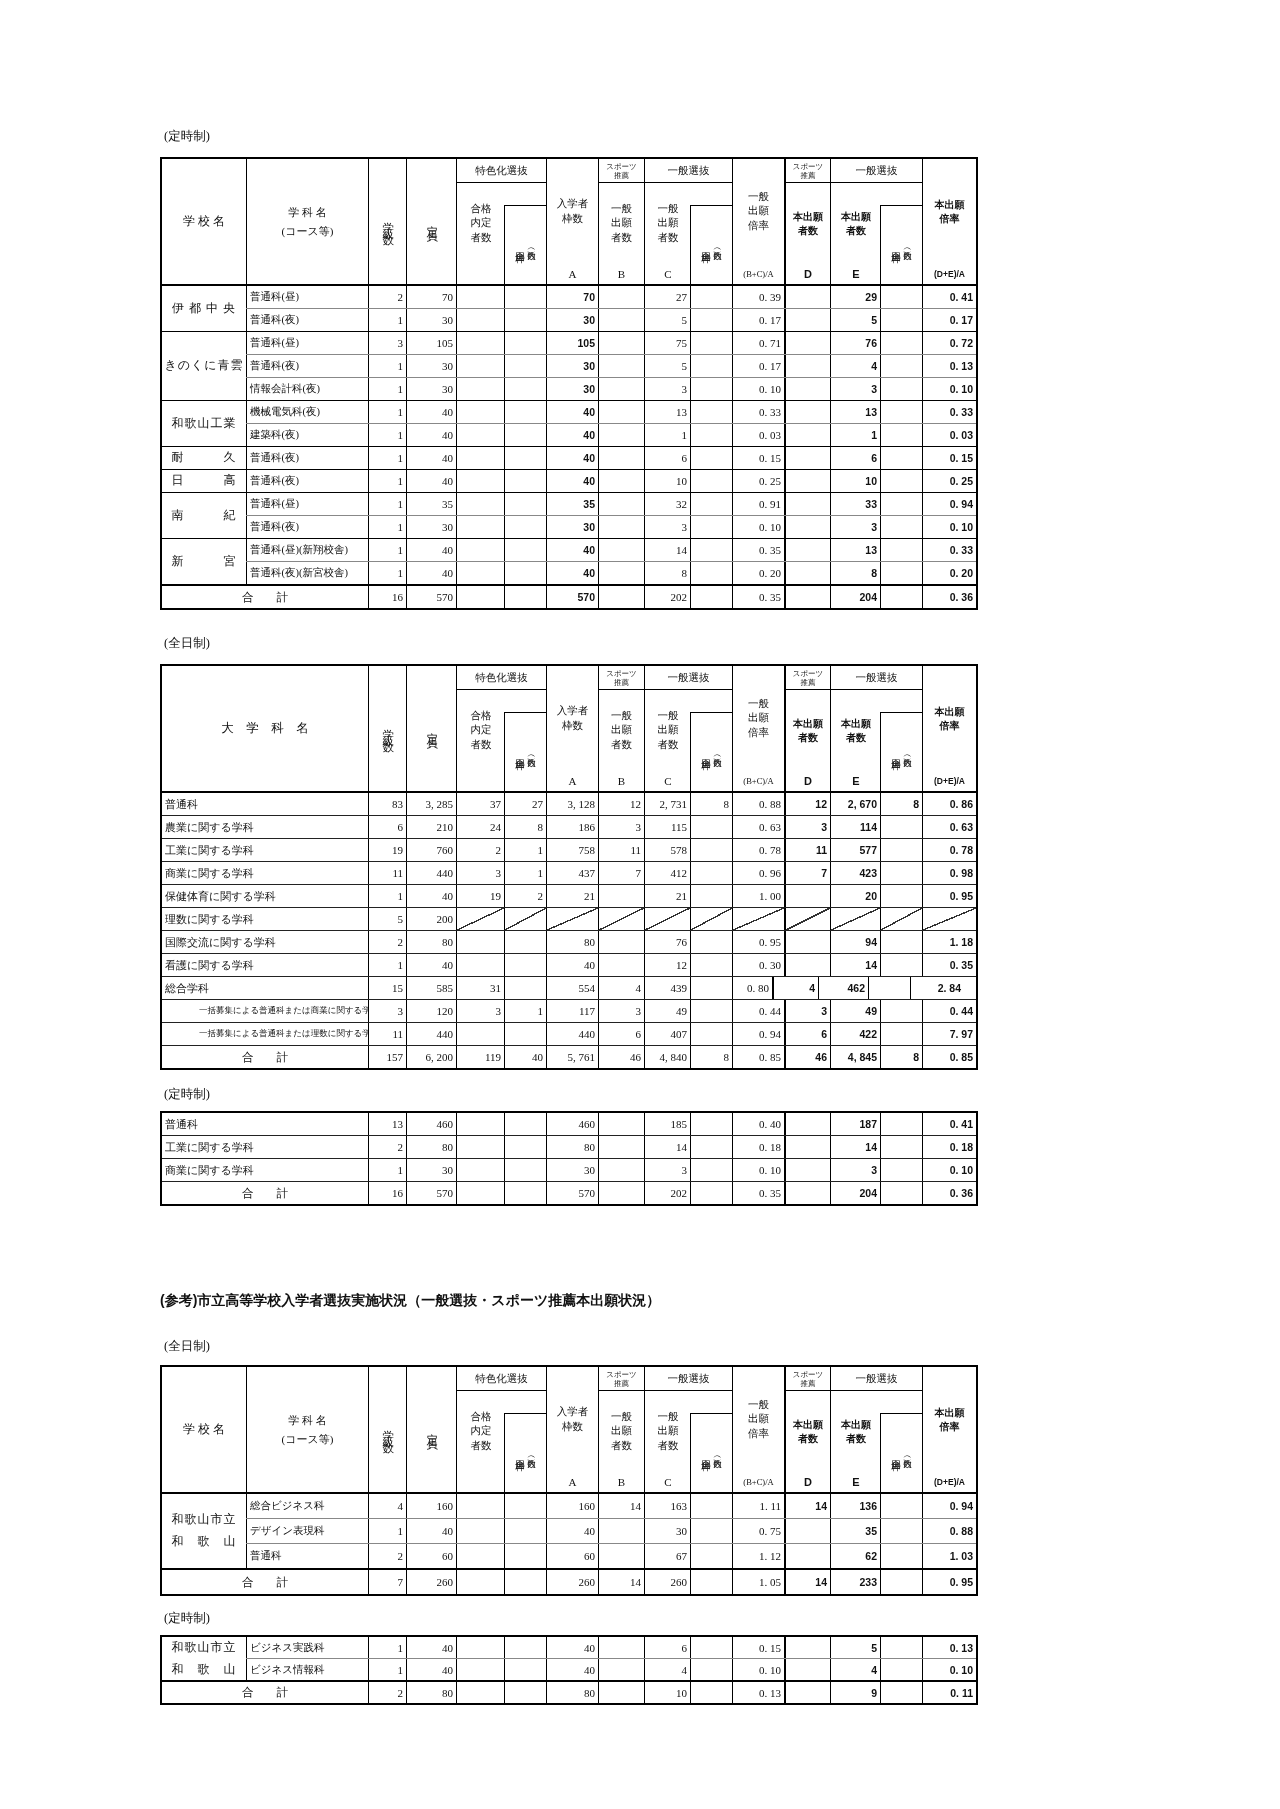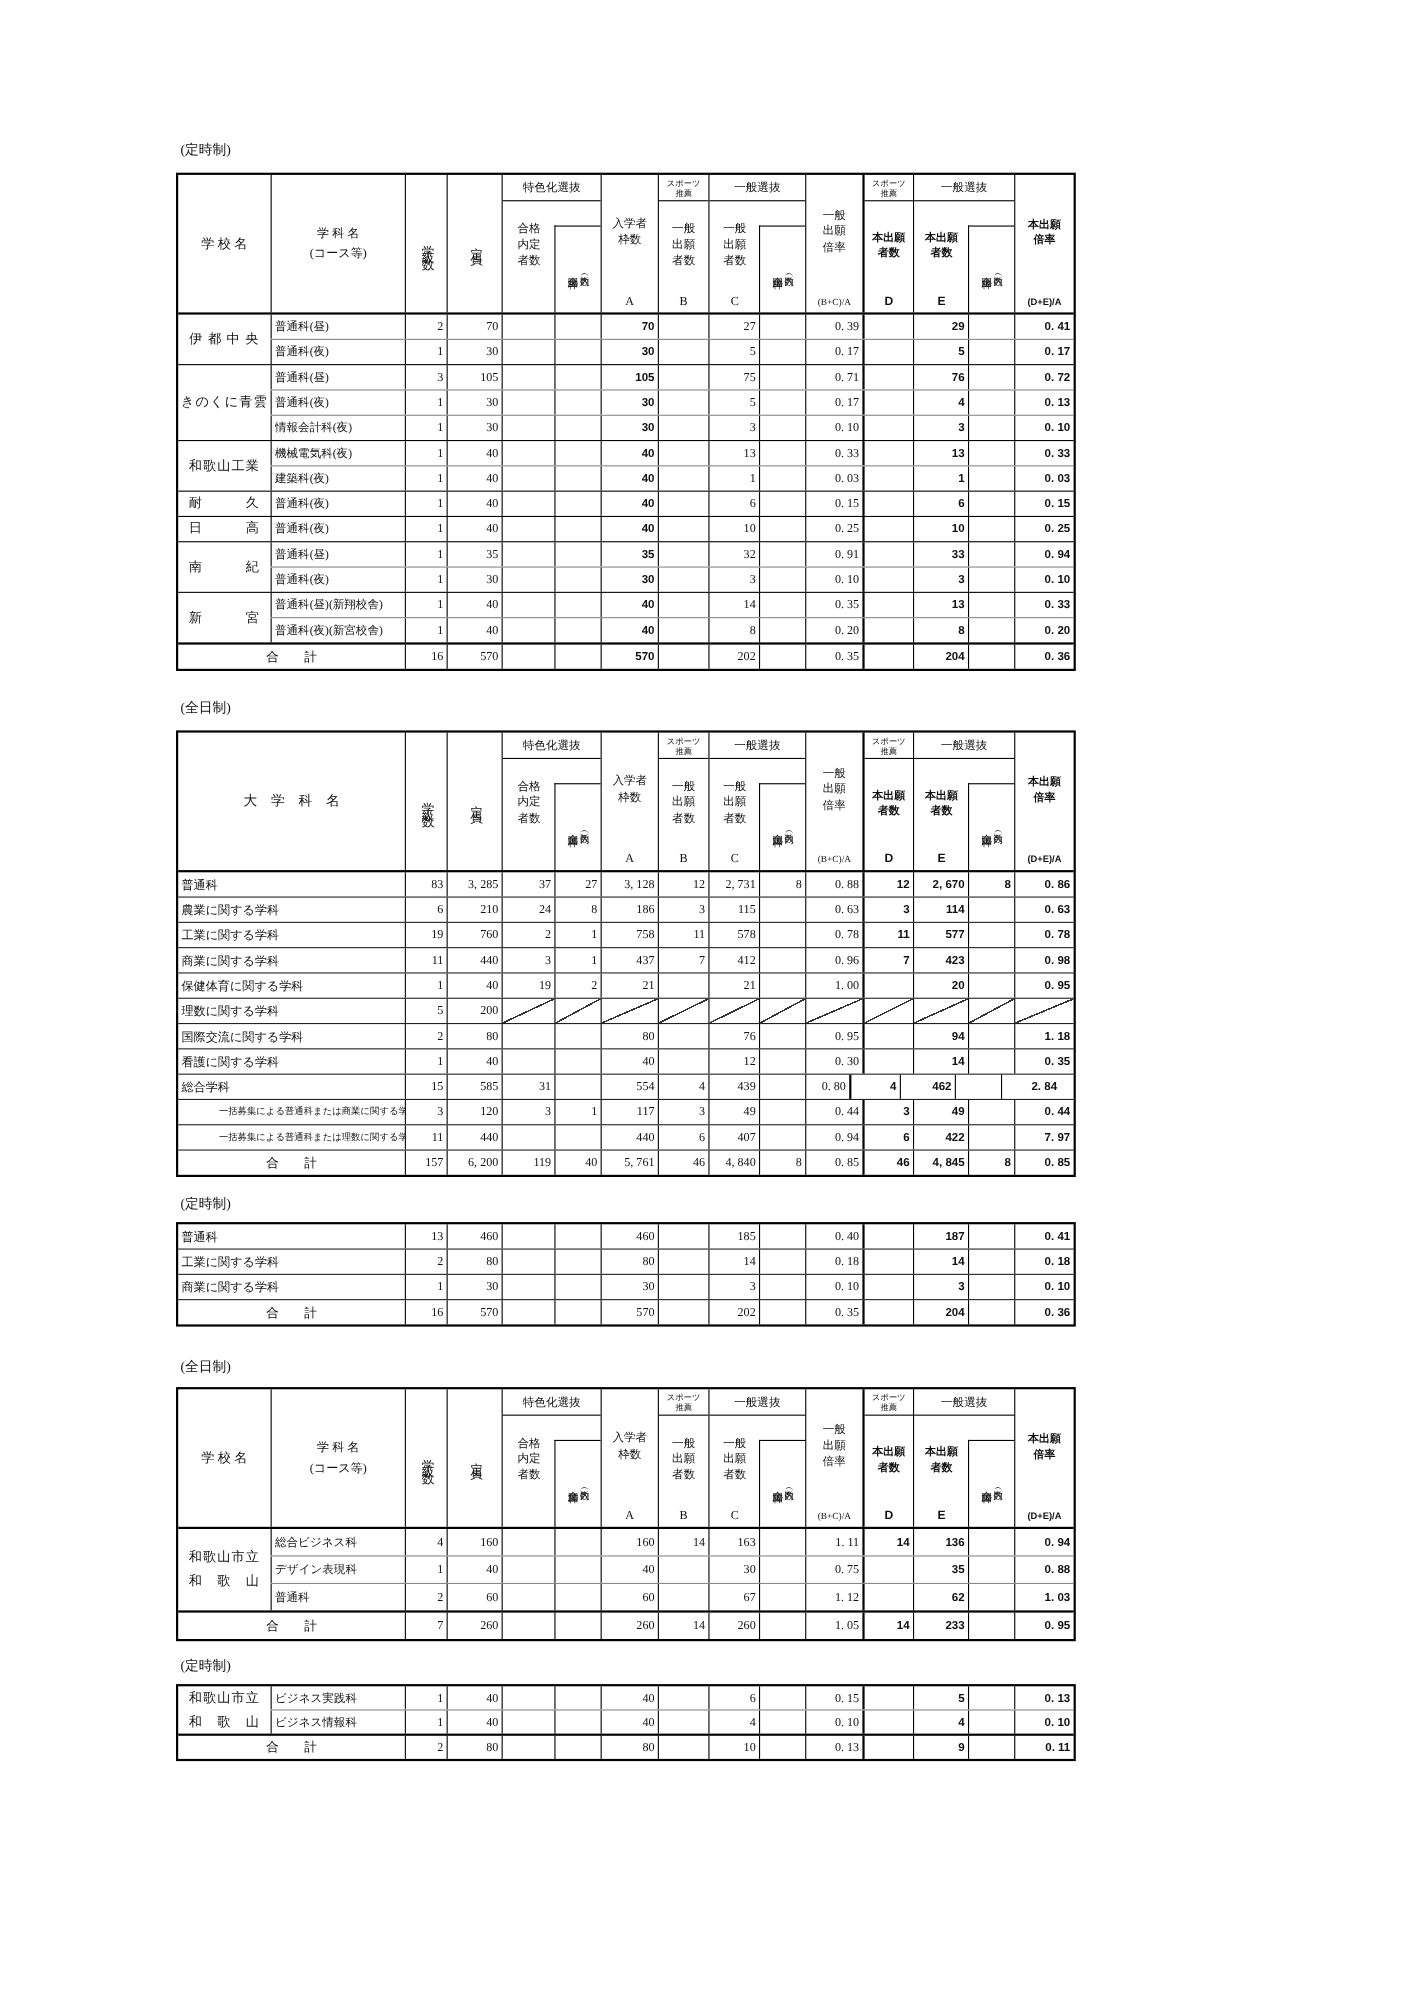--- a/index.html
+++ b/index.html
@@ -800,20 +800,21 @@
             <div class="c num" style="width: 52px;">0. 35</div>
             <div class="c num bold thickL" style="width: 46px;"></div>
             <div class="c num bold" style="width: 50px;">204</div>
             <div class="c num bold" style="width: 42px;"></div>
             <div class="c num bold" style="width: 54px;">0. 36</div>
           </div>
         </div>
       </div>
     </div>
 
+  <p class="h3">(参考)市立高等学校入学者選抜実施状況（一般選抜・スポーツ推薦本出願状況）</p>
   <p class="slabel lb4">(全日制)</p>
   <div>
       <div class="tbl">
         <div class="hdr">
           <div class="hcol" style="width: 84px;">
             <div class="hfull" style="font-size: 12px;">学 校 名</div>
           </div>
           <div class="hcol" style="width: 122px;">
             <div class="hfull" style="font-size: 11px;">学 科 名
 (コース等)</div>

